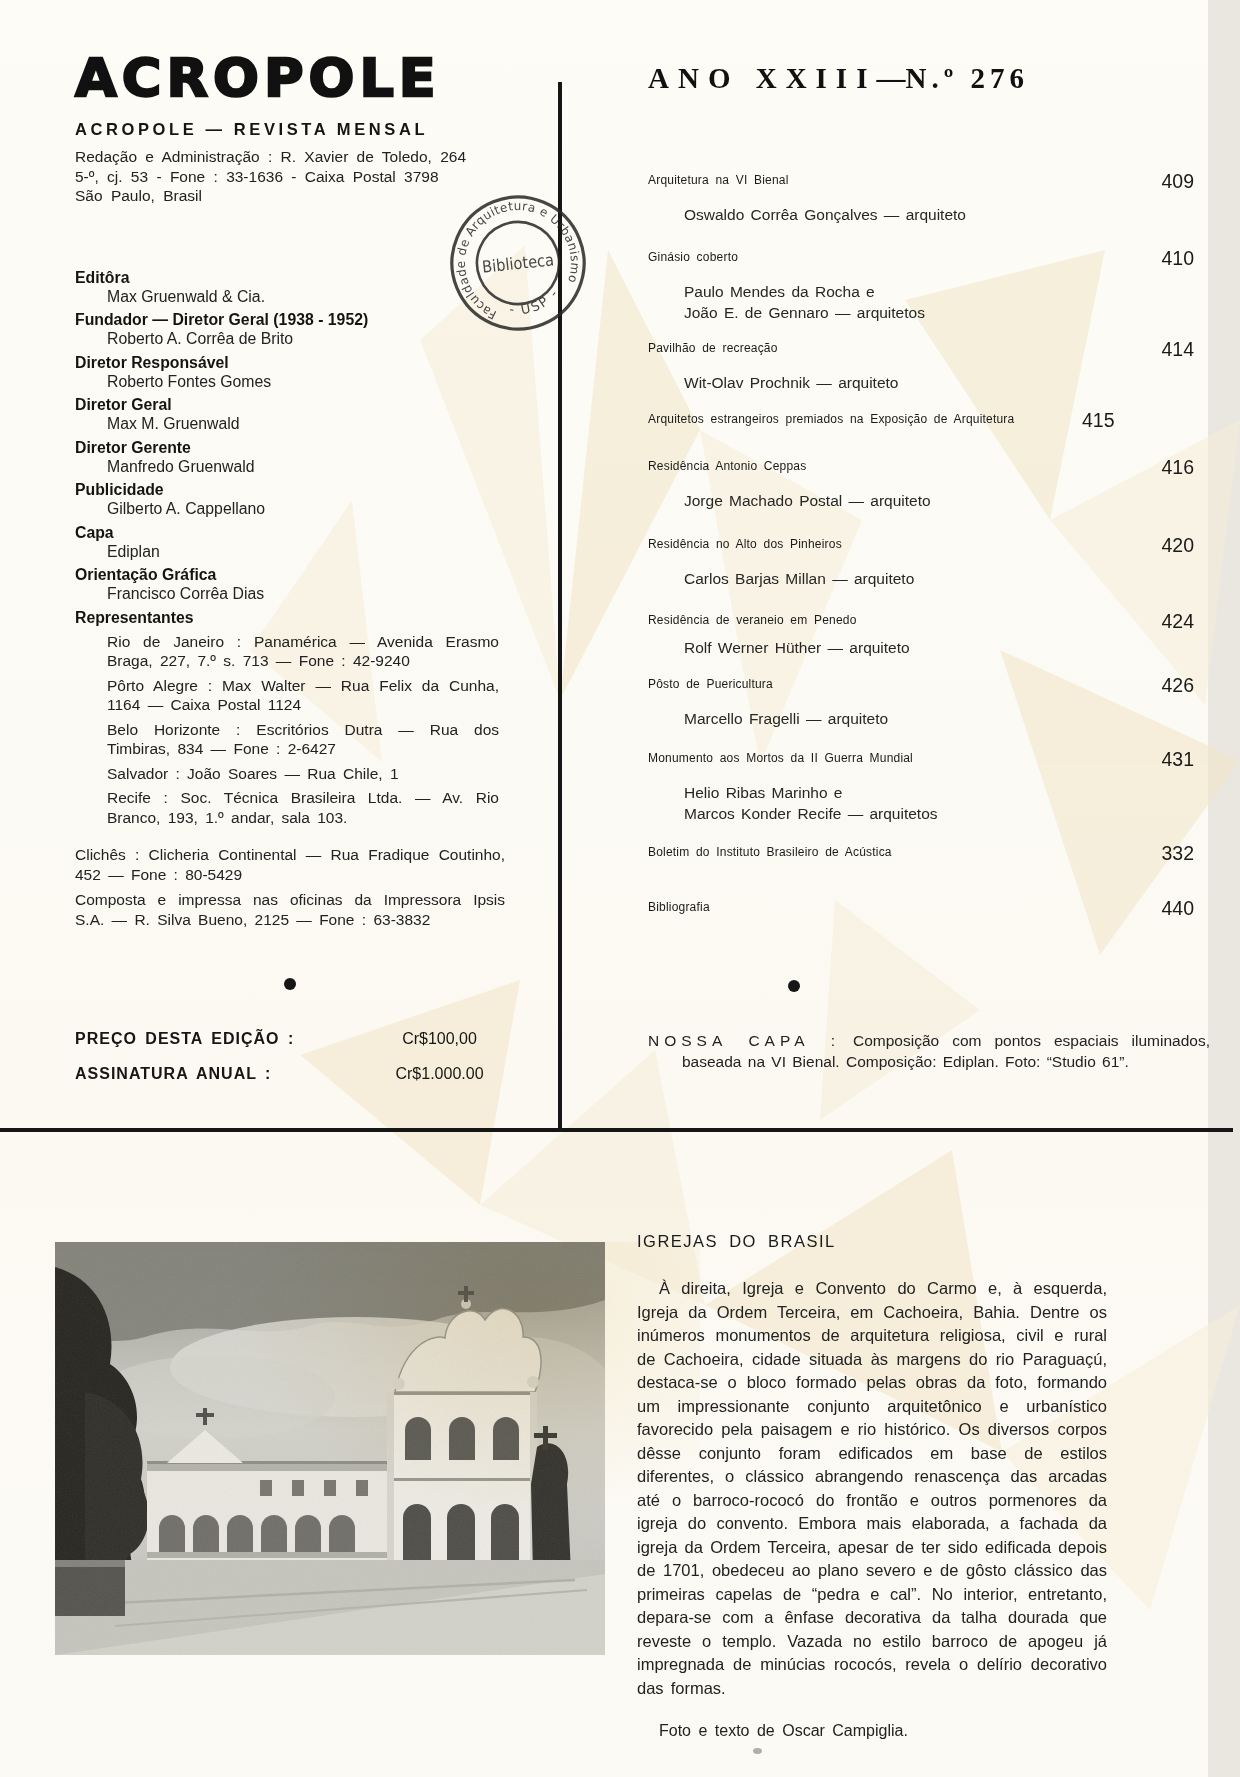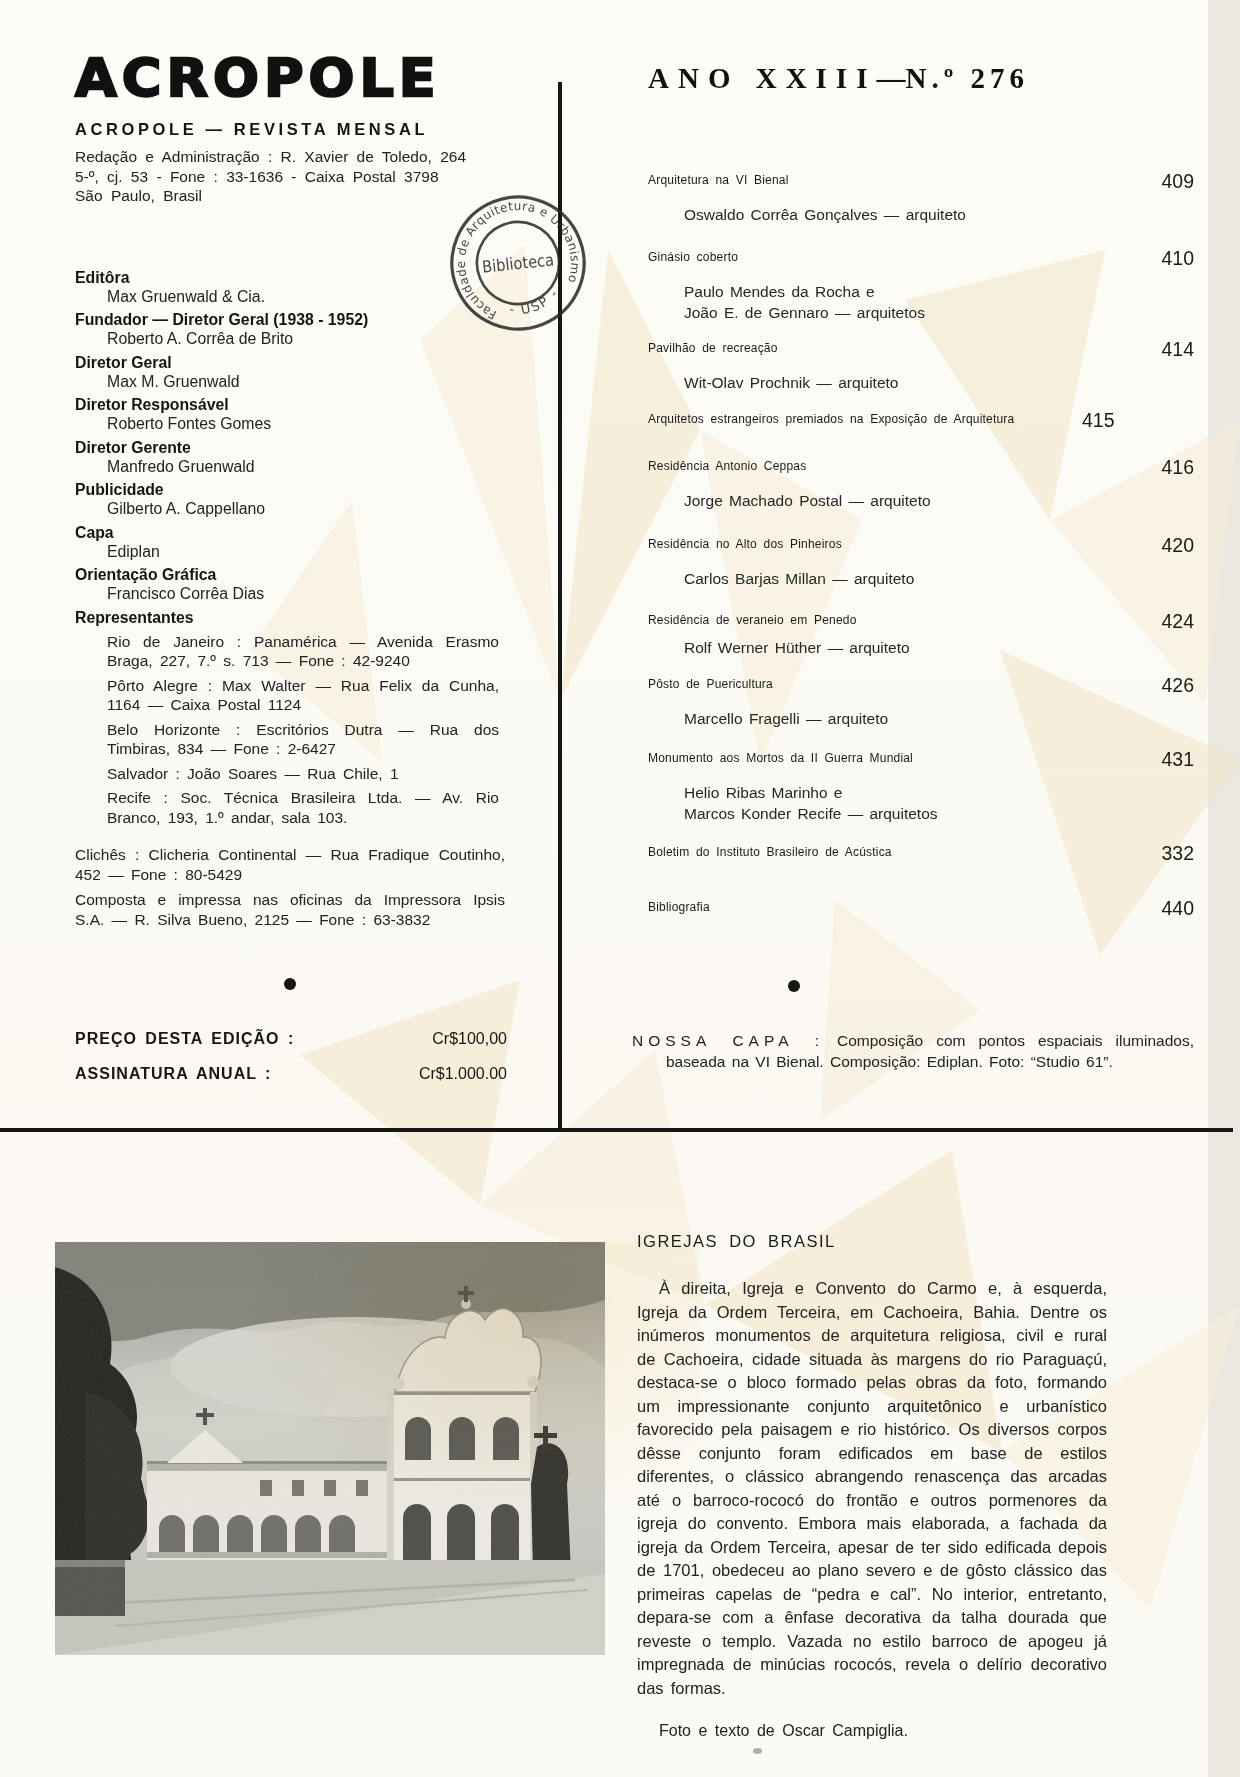--- a/index.html
+++ b/index.html
@@ -22,42 +22,42 @@
   .reps-label{font-weight:bold;font-size:15.8px;line-height:19px;margin-top:2px;color:#141412;}
   .rep{margin:5px 0 0 32px;width:392px;font-size:15.5px;line-height:19.5px;word-spacing:3px;text-align:justify;color:#222;}
   .prodnote{margin-top:18px;width:430px;font-size:15.5px;line-height:19.5px;word-spacing:3px;text-align:justify;color:#222;}
   .prodnote + .prodnote{margin-top:6px;}
   .bullet{position:absolute;width:12px;height:12px;border-radius:50%;background:#161616;}
   .bullet-left{left:284px;top:978px;}
   .bullet-right{left:788px;top:980px;}
   .pricing{position:absolute;left:75px;top:1030px;width:432px;}
   .price-row{display:flex;justify-content:space-between;align-items:baseline;margin-bottom:17px;}
   .price-label{font-weight:bold;font-size:16px;letter-spacing:1px;word-spacing:3px;color:#161614;}
-  .price-val{width:135px;display:flex;justify-content:flex-end;font-size:16px;color:#161614;}
+  .price-val{width:135px;display:flex;justify-content:center;font-size:16px;color:#161614;}
 
   
   .vline{position:absolute;left:558px;top:82px;width:4px;height:1048px;background:#161616;}
   .hline{position:absolute;left:0;top:1128px;width:1233px;height:4px;background:#161616;}
 
   
   .stamp{position:absolute;left:443px;top:188px;width:150px;height:150px;opacity:.85;}
 
   
   .rightcol{position:absolute;left:648px;top:62px;width:546px;}
   .issue-line{display:flex;justify-content:flex-start;align-items:baseline;
               font-family:"Liberation Serif", serif;font-weight:bold;font-size:29px;color:#111;}
   .issue-ano{letter-spacing:9px;}
   .issue-num{letter-spacing:5px;}
   .toc{margin-top:72px;}
   .toc-row{display:flex;align-items:flex-end;}
   .toc-title{flex:1;font-size:12px;line-height:26px;word-spacing:3px;letter-spacing:.2px;color:#1a1a18;}
   .toc-page{margin-left:14px;font-size:19.5px;color:#1a1a18;}
   .toc-authors{margin:11px 0 0 36px;font-size:15.5px;line-height:21px;word-spacing:2px;color:#262624;}
   .toc-authors.tight{margin-top:4px;}
-  .nossa-capa{position:absolute;left:632px;top:1030px;width:528px;font-size:15.5px;line-height:21px;
+  .nossa-capa{position:absolute;left:648px;top:1030px;width:528px;font-size:15.5px;line-height:21px;
               word-spacing:2px;text-align:justify;padding-left:34px;text-indent:-34px;color:#222;}
   .nc-label{letter-spacing:5px;word-spacing:6px;}
 
   
   .photo{position:absolute;left:55px;top:1242px;width:550px;height:413px;}
   .photo svg{display:block;width:100%;height:100%;}
   .photo-stain{position:absolute;left:200px;top:1242px;width:500px;height:300px;z-index:3;pointer-events:none;
                background:radial-gradient(ellipse at 65% 20%, rgba(242,228,195,.6), rgba(242,228,195,0) 62%);
                mix-blend-mode:multiply;}
   .feature{position:absolute;left:637px;top:1232px;width:470px;}
@@ -103,26 +103,26 @@
       <div class="staff">
         <div class="pair">
           <div class="role">Editôra</div>
           <div class="name">Max Gruenwald &amp; Cia.</div>
         </div>
         <div class="pair">
           <div class="role">Fundador — Diretor Geral (1938 - 1952)</div>
           <div class="name">Roberto A. Corrêa de Brito</div>
         </div>
         <div class="pair">
+          <div class="role">Diretor Responsável</div>
+          <div class="name">Roberto Fontes Gomes</div>
+        </div>
+        <div class="pair">
           <div class="role">Diretor Geral</div>
           <div class="name">Max M. Gruenwald</div>
-        </div>
-        <div class="pair">
-          <div class="role">Diretor Responsável</div>
-          <div class="name">Roberto Fontes Gomes</div>
         </div>
         <div class="pair">
           <div class="role">Diretor Gerente</div>
           <div class="name">Manfredo Gruenwald</div>
         </div>
         <div class="pair">
           <div class="role">Publicidade</div>
           <div class="name">Gilberto A. Cappellano</div>
         </div>
         <div class="pair">

